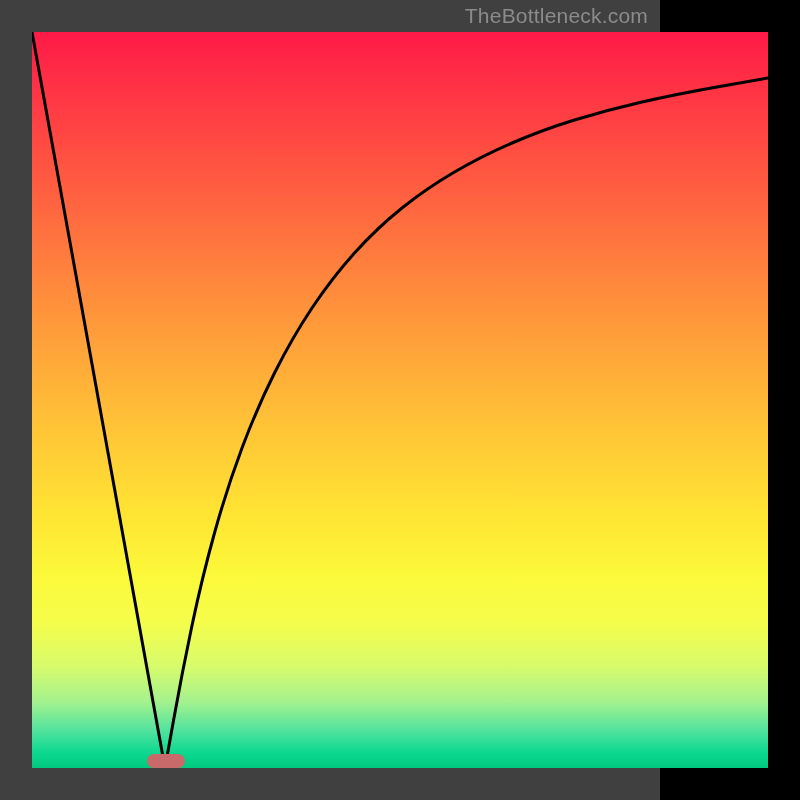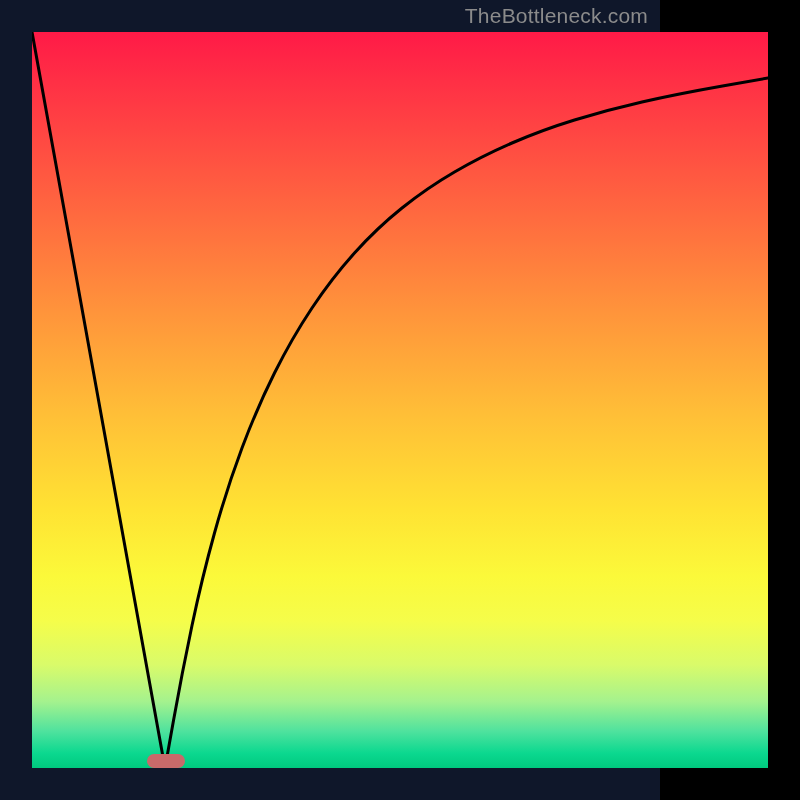--- a/index.html
+++ b/index.html
@@ -10,21 +10,21 @@
     background: #000;
     overflow: hidden;
     font-family: Arial, Helvetica, sans-serif;
   }
   .frame {
     position: absolute;
     top: 0;
     left: 0;
     width: 660px;
     height: 800px;
-    background: #0f172a;
+    background: #404040;
   }
   .plot {
     position: absolute;
     top: 32px;
     left: 32px;
     width: 736px;
     height: 736px;
     overflow: hidden;
   }
   .gradient {

